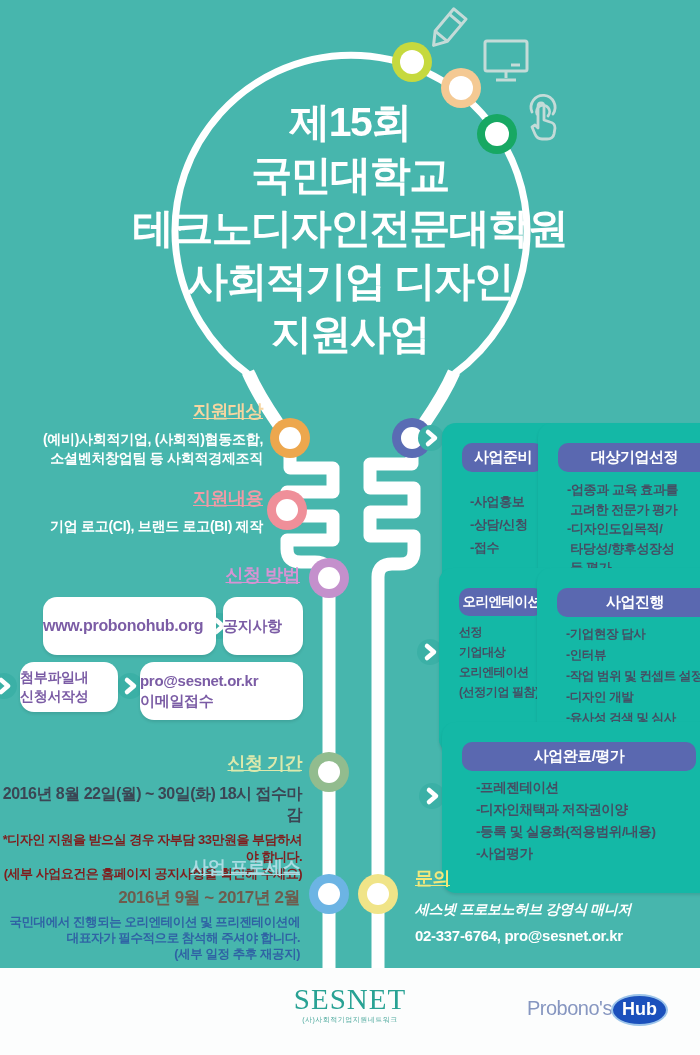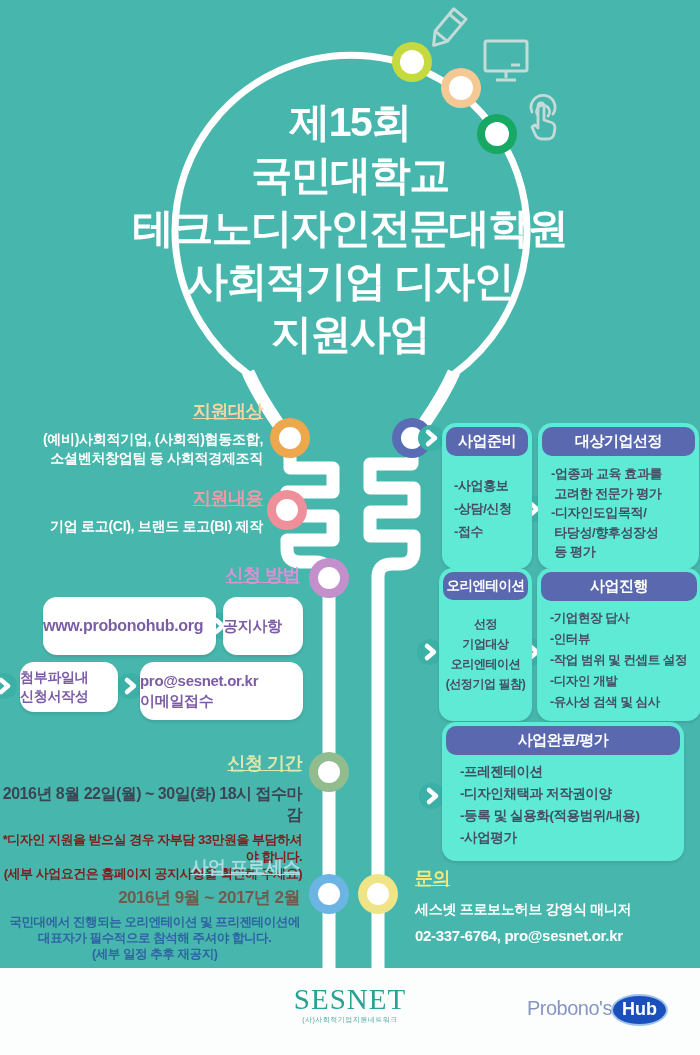--- a/index.html
+++ b/index.html
@@ -9,35 +9,35 @@
   
   .title{position:absolute;top:96px;left:0;width:700px;text-align:center;color:#fff;
          font-size:41px;font-weight:800;line-height:53px;letter-spacing:-1.5px;}
   
   .lsec{position:absolute;text-align:right;}
   .lhead{font-size:18px;font-weight:800;text-decoration:underline;letter-spacing:-0.5px;margin-bottom:7px;}
   .lbody{font-size:14px;font-weight:700;color:#fff;line-height:19px;letter-spacing:-0.3px;}
   .date-line{font-size:16px;font-weight:800;color:#3b4654;margin-top:9px;letter-spacing:-0.5px;}
   .red-note{font-size:13px;font-weight:800;color:#7f1d1d;line-height:17px;margin-top:5px;letter-spacing:-0.5px;}
   .brown-date{font-size:17px;font-weight:800;color:#6e5c4e;margin-top:7px;letter-spacing:-0.5px;}
-  .blue-note{font-size:12.5px;font-weight:800;color:#2f63a4;line-height:16px;margin-top:5px;letter-spacing:-0.4px;text-align:center;}
+  .blue-note{font-size:12.5px;font-weight:800;color:#2f63a4;line-height:16px;margin-top:5px;letter-spacing:-0.4px;}
   
   .fbox{position:absolute;background:#fff;border-radius:14px;color:#7b5ca5;font-weight:800;
         display:flex;flex-direction:column;align-items:flex-start;justify-content:center;text-align:center;
         box-shadow:0 2px 3px rgba(0,0,0,0.10);letter-spacing:-0.3px;}
   
-  .rbox{position:absolute;background:#5eead4;border-radius:14px;padding:4px;box-shadow:0 2px 3px rgba(0,0,0,0.10);}
+  .rbox{position:absolute;background:#14b8a6;border-radius:14px;padding:20px;box-shadow:0 2px 3px rgba(0,0,0,0.10);}
   .rbox-header{background:#5a68b0;border-radius:10px;color:#fff;font-weight:800;text-align:center;
                font-size:15px;padding:5px 0;letter-spacing:-0.5px;}
   .rbox-items{color:#454e63;font-weight:700;font-size:13px;letter-spacing:-0.4px;}
   .rbox-items div{white-space:pre-wrap;}
   
   .contact{position:absolute;left:415px;top:866px;text-align:left;}
   .contact .lhead{color:#f2e87c;margin-bottom:0;}
-  .contact-line1{font-size:14px;font-weight:800;color:#fff;margin-top:11px;letter-spacing:-0.3px;}
+  .contact-line1{font-size:14px;font-weight:800;color:#fff;margin-top:11px;letter-spacing:-0.3px;font-style:italic;}
   .contact-line2{font-size:15px;font-weight:800;color:#fff;margin-top:8px;letter-spacing:-0.3px;}
   
   .footer{position:absolute;left:0;top:968px;width:700px;height:87px;background:#fcfdfd;}
   .kmu-logo{position:absolute;left:90px;top:10px;}
   .sesnet-logo{position:absolute;left:280px;top:16px;width:140px;text-align:center;}
   .sesnet-main{font-family:"Liberation Serif","DejaVu Serif",serif;font-size:29px;color:#29a294;
                letter-spacing:1px;line-height:30px;}
   .sesnet-sub{font-size:7px;color:#4aa89c;letter-spacing:0.5px;margin-top:1px;}
   .probono-logo{position:absolute;left:527px;top:26px;white-space:nowrap;}
   .probono-text{font-size:20px;color:#8696c0;letter-spacing:-0.5px;}
@@ -201,21 +201,21 @@
       <div>-업종과 교육 효과를</div>
       <div> 고려한 전문가 평가</div>
       <div>-디자인도입목적/</div>
       <div> 타당성/향후성장성</div>
       <div> 등 평가</div>
     </div>
   </div>
 
   <div class="rbox" style="left:439px;top:568px;width:85px;height:145px;">
     <div class="rbox-header" style="font-size:13.5px;">오리엔테이션</div>
-    <div class="rbox-items" style="margin-top:14px;text-align:center;line-height:20px;font-size:12px;">
+    <div class="rbox-items" style="margin-top:6px;text-align:left;line-height:20px;font-size:12px;">
       <div>선정</div>
       <div>기업대상</div>
       <div>오리엔테이션</div>
       <div>(선정기업 필참)</div>
     </div>
   </div>
 
   <div class="rbox" style="left:537px;top:568px;width:156px;height:145px;">
     <div class="rbox-header">사업진행</div>
     <div class="rbox-items" style="margin:7px 0 0 9px;line-height:21px;font-size:12.5px;">

